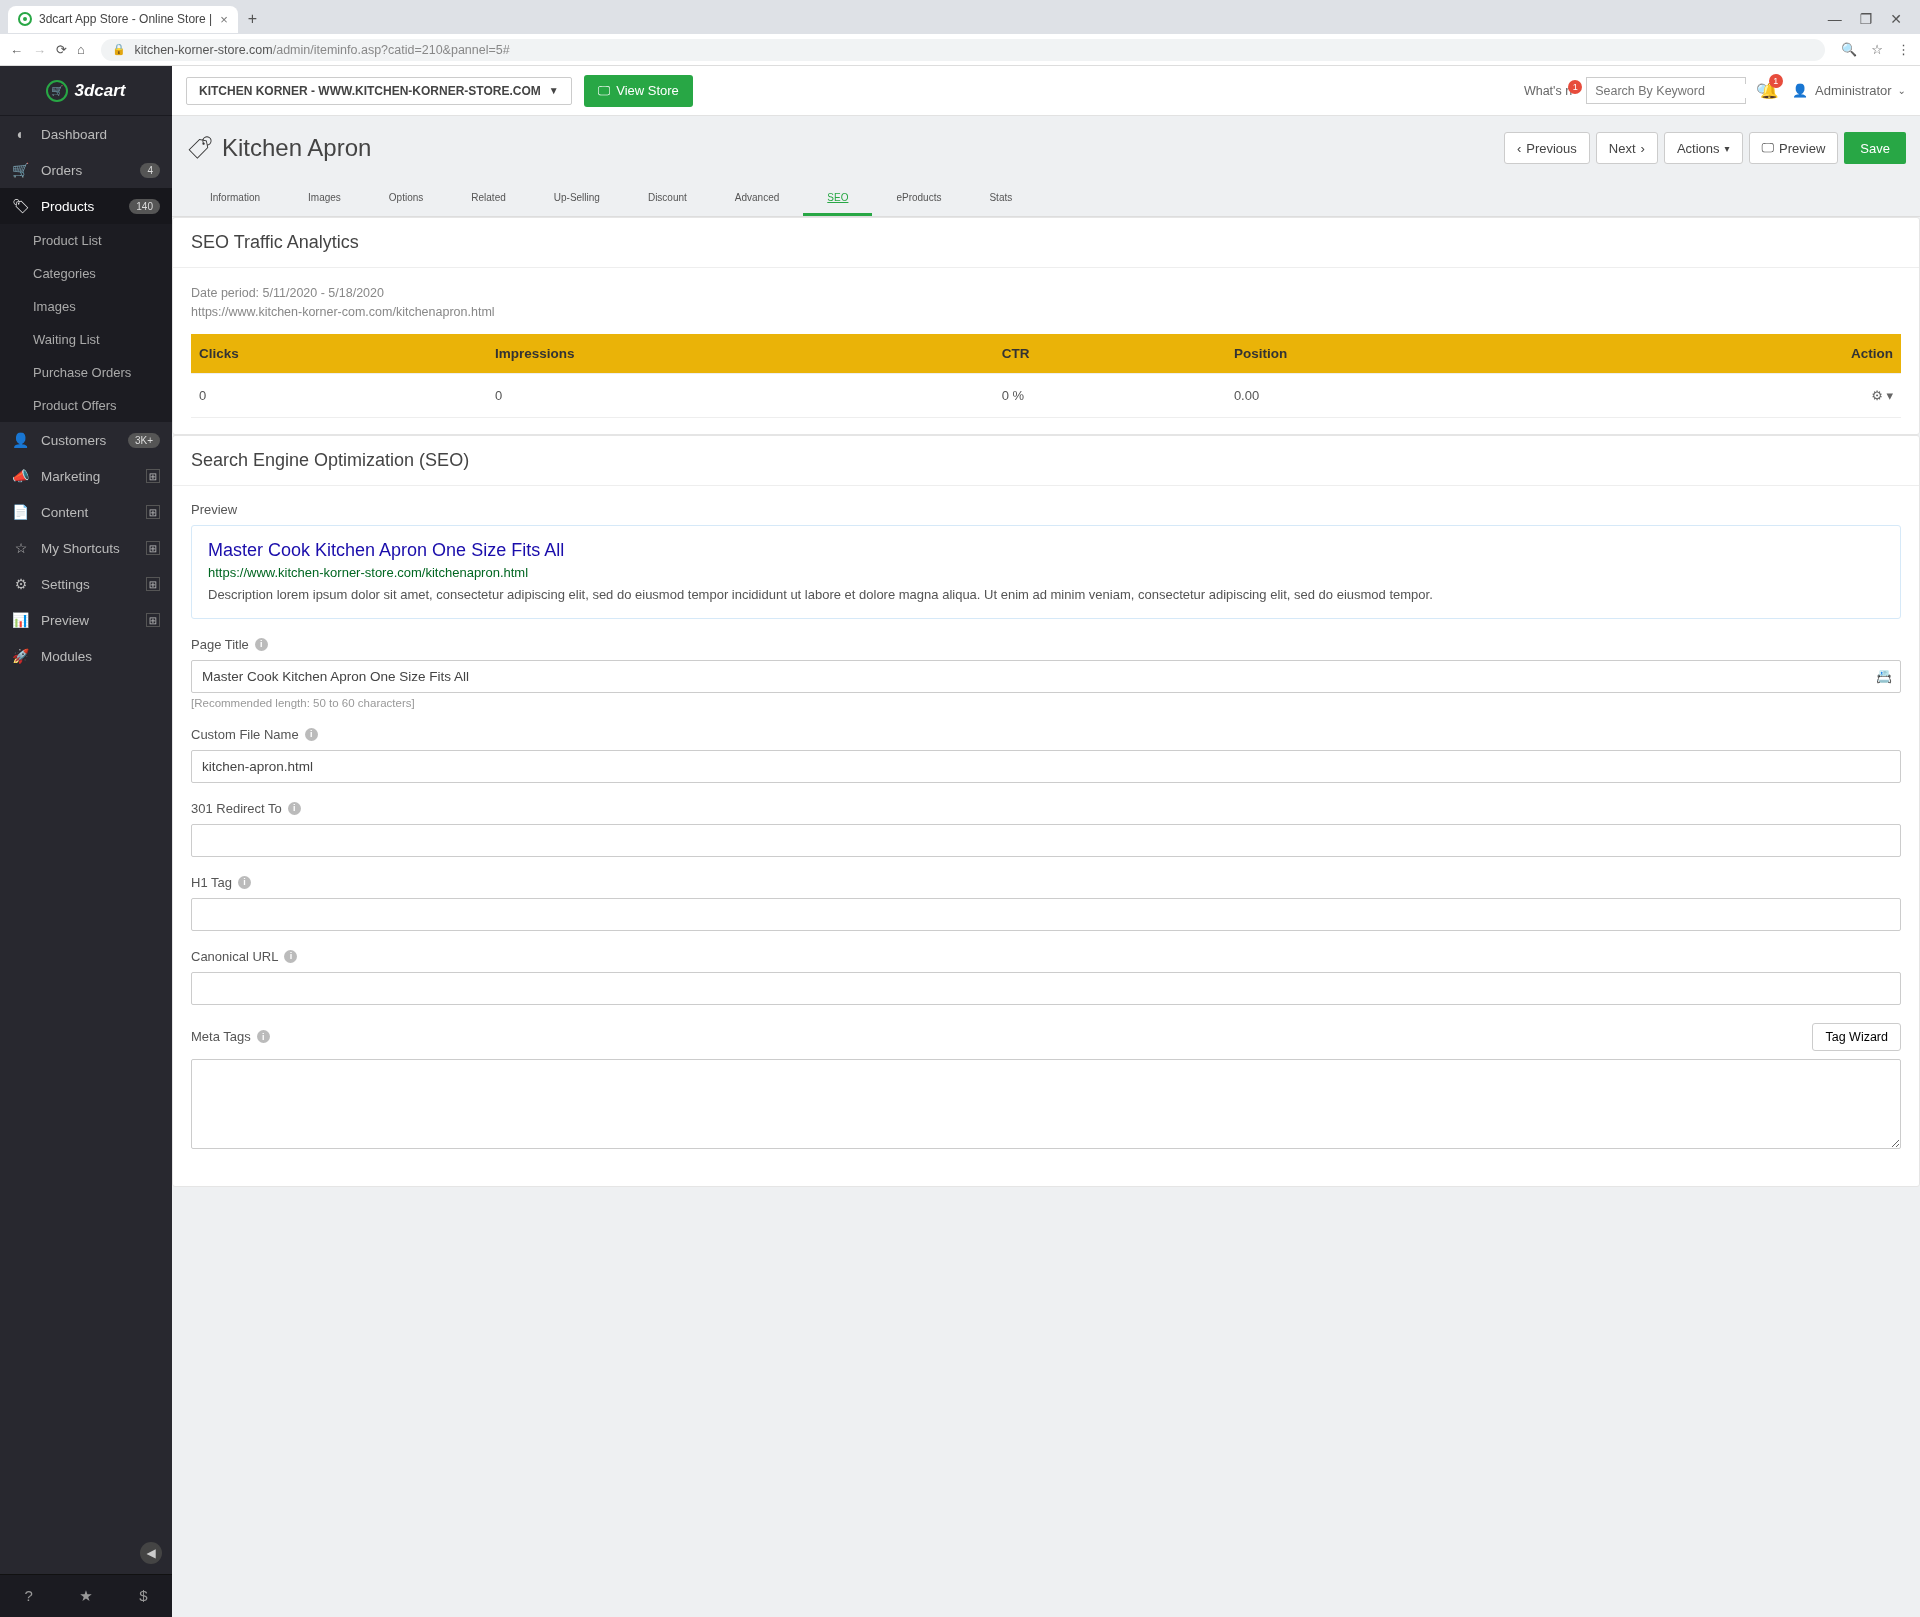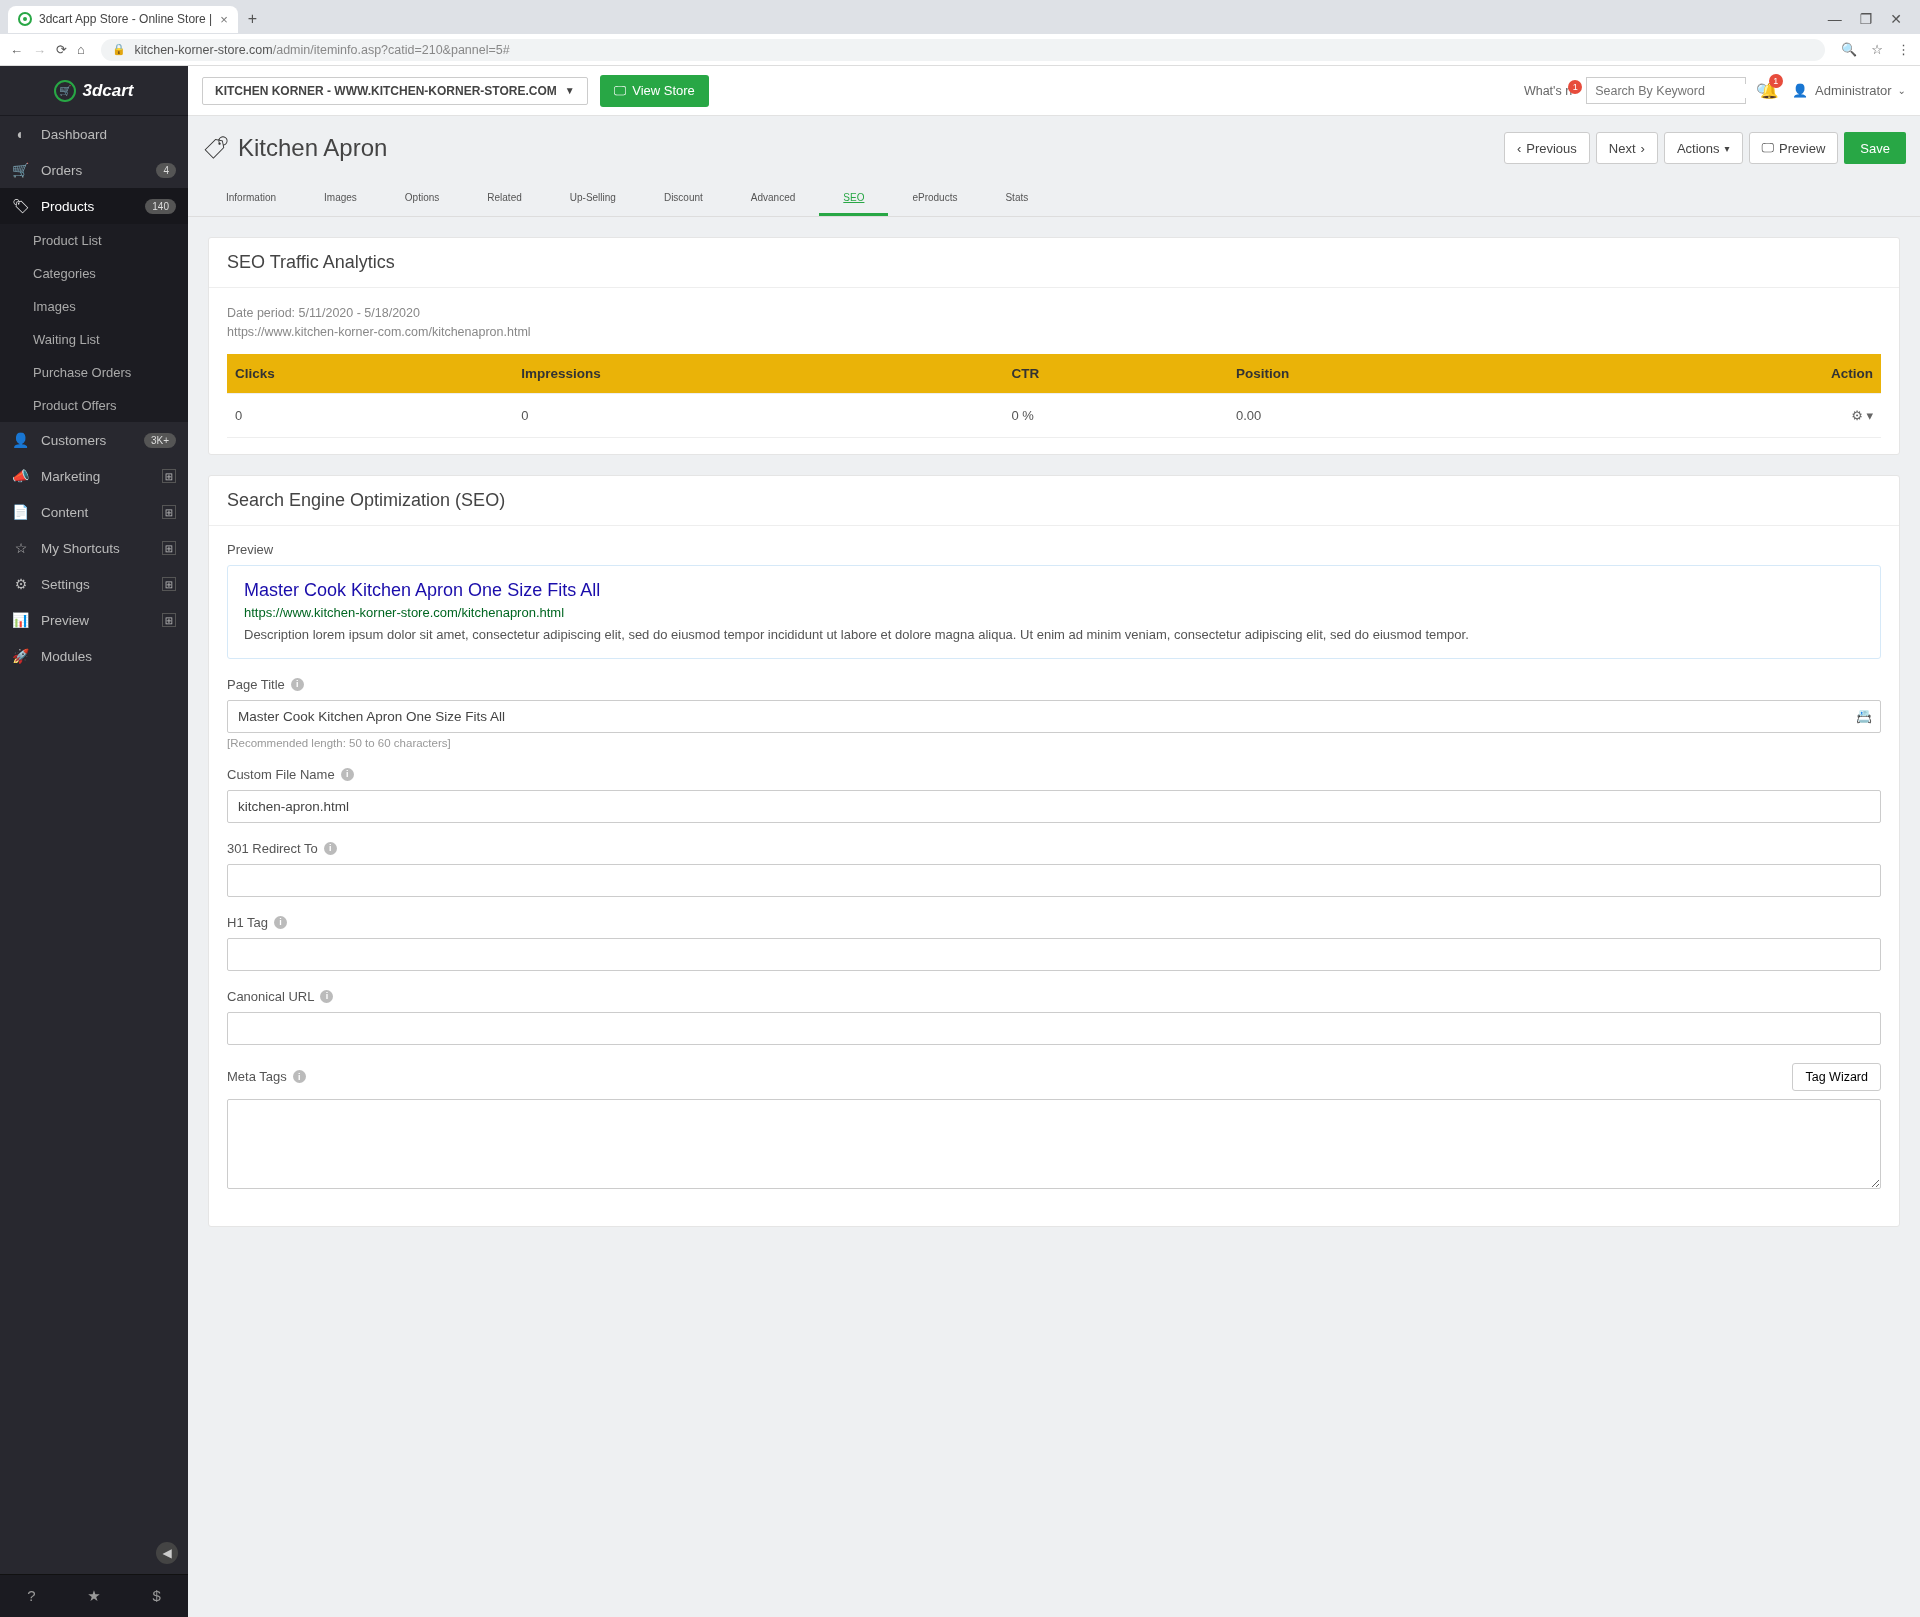--- a/index.html
+++ b/index.html
@@ -20,21 +20,21 @@
     .addr-bar .nav-btn { cursor:pointer; color:#555; }
     .addr-bar .pill { display:flex;align-items:center; background:#f1f3f4; border-radius:14px; padding:4px 12px; flex:1; margin:0 6px; }
     .pill .lock { font-size:11px; margin-right:8px;}
     .url-text { color:#555; font-size:12.5px; }
     .url-path { color:#888; }
     .addr-right { display:flex; gap:14px; }
     .addr-right span { cursor:pointer; }
     
     
     .app { display:flex; height: calc(1617px - 66px); }
-    .sidebar { width:188px; background:#28282f; color:#ccc; display:flex; flex-direction:column; }
+    .sidebar { width:172px; background:#28282f; color:#ccc; display:flex; flex-direction:column; }
     .logo-area { height:50px; display:flex; align-items:center; justify-content:center; border-bottom:1px solid #1a1a20;}
     .logo-cart { width:22px;height:22px;border:2px solid #28a745;border-radius:50%;display:flex;align-items:center;justify-content:center;margin-right:6px;}
     .logo-cart::before { content:"\1F6D2"; font-size:10px; color:#28a745;}
     .logo-text { color:#fff; font-weight:bold; font-size:17px; font-style:italic;}
     .nav-item { display:flex; align-items:center; padding:10px 12px; cursor:pointer; color:#bbb; font-size:13.5px; }
     .nav-item.active { background:#17171c; color:#fff; }
     .nav-icon { width:18px; text-align:center; margin-right:11px; font-size:14px;}
     .nav-badge { margin-left:auto; background:#555; color:#ddd; font-size:10px; padding:2px 7px; border-radius:9px;}
     .nav-expand { margin-left:auto; font-size:10px; border:1px solid #555; width:14px; height:14px; display:flex; align-items:center; justify-content:center;}
     .sub-nav { background:#1c1c22;}
@@ -65,21 +65,21 @@
     .page-header-actions { margin-left:auto; display:flex; gap:6px;}
     .btn-white { background:#fff; border:1px solid #ccc; padding:7px 12px; border-radius:3px; font-size:13px; color:#444; cursor:pointer; display:flex;align-items:center;gap:5px;}
     .btn-green { background:#28a745; color:#fff; padding:7px 16px; border-radius:2px; font-size:13px; cursor:pointer; border:0;}
     
     
     .tabs { display:flex; padding:0 14px; border-bottom:1px solid #ddd; margin-top:14px;}
     .tab { padding:10px 24px; font-size:10px; color:#555; cursor:pointer; border-bottom:3px solid transparent;}
     .tab.active { color:#28a745; border-bottom-color:#28a745;text-decoration:underline;}
     
     
-    .panel { background:#fff; margin:20px; border:1px solid #e5e5e5; border-radius:3px;}
+    .panel { background:#fff; margin:0; border:1px solid #e5e5e5; border-radius:3px;}
     .panel-header { padding:14px 18px; border-bottom:1px solid #eee; font-size:18px; color:#444;}
     .panel-body { padding:16px 18px;}
     .meta-text { color:#888; font-size:12.5px; line-height:1.5;}
     
     
     .stats-table { width:100%; border-collapse:collapse; margin-top:12px;}
     .stats-table th { text-align:left; font-size:13.5px; font-weight:bold; padding:12px 8px; background:#eab308;}
     .stats-table th:last-child { text-align:right;}
     .stats-table td { padding:14px 8px; border-top:1px solid #eee; border-bottom:1px solid #eee; font-size:13px; color:#555;}
     .stats-table td:last-child { text-align:right;}

